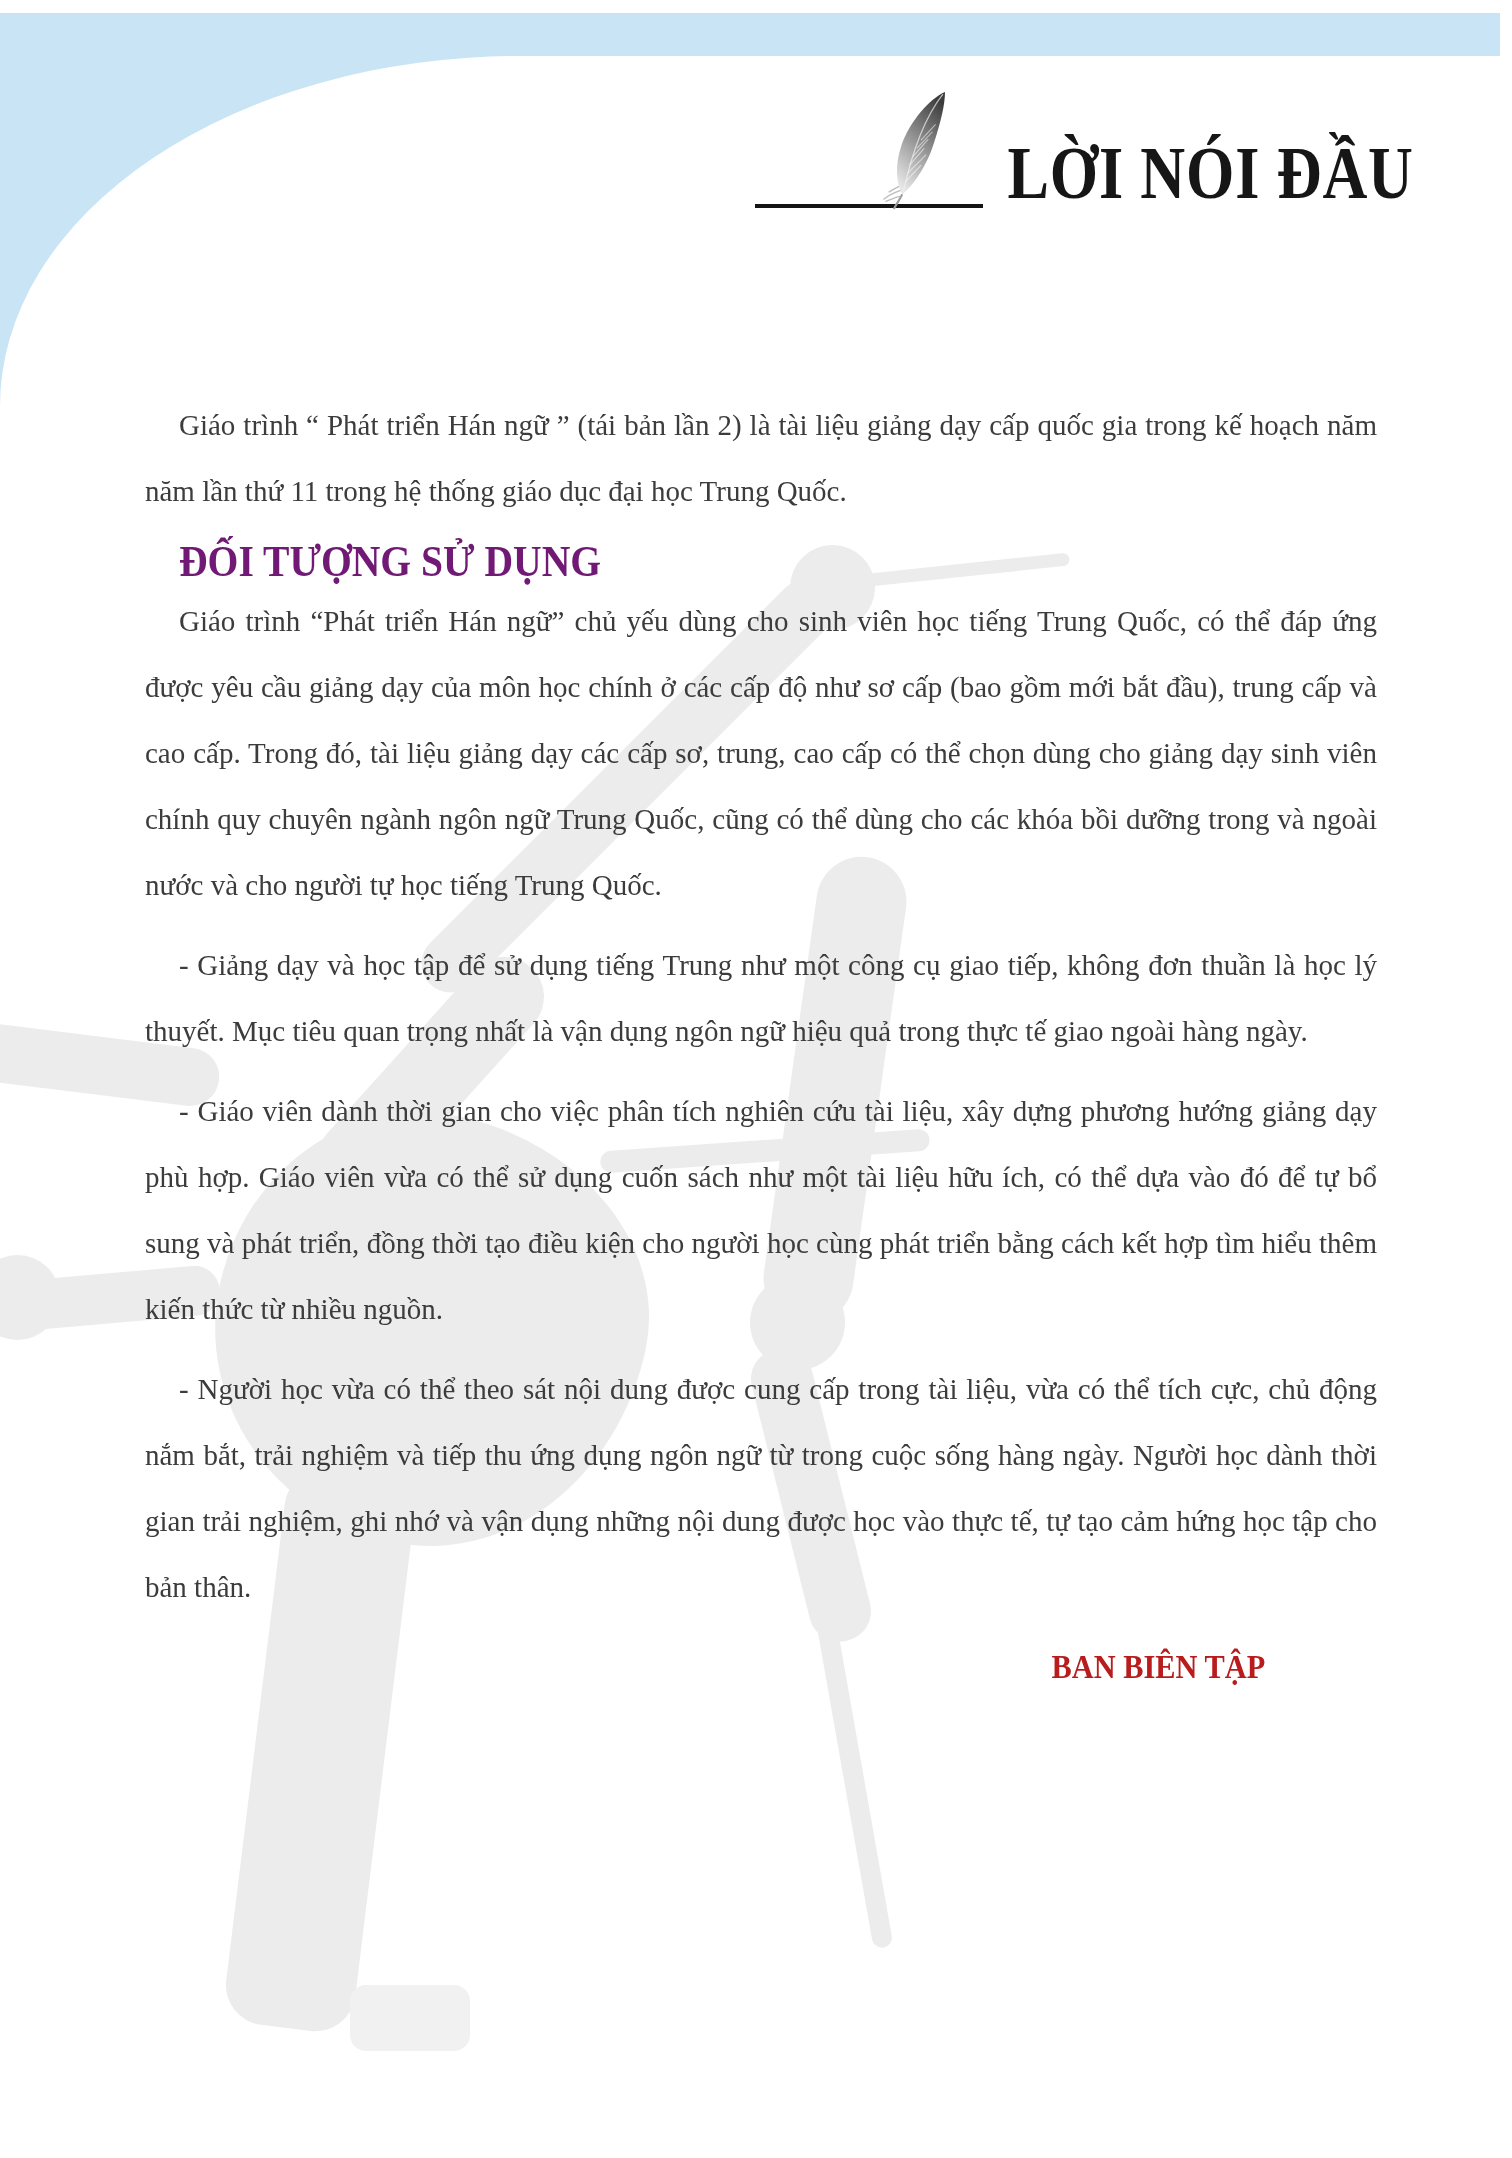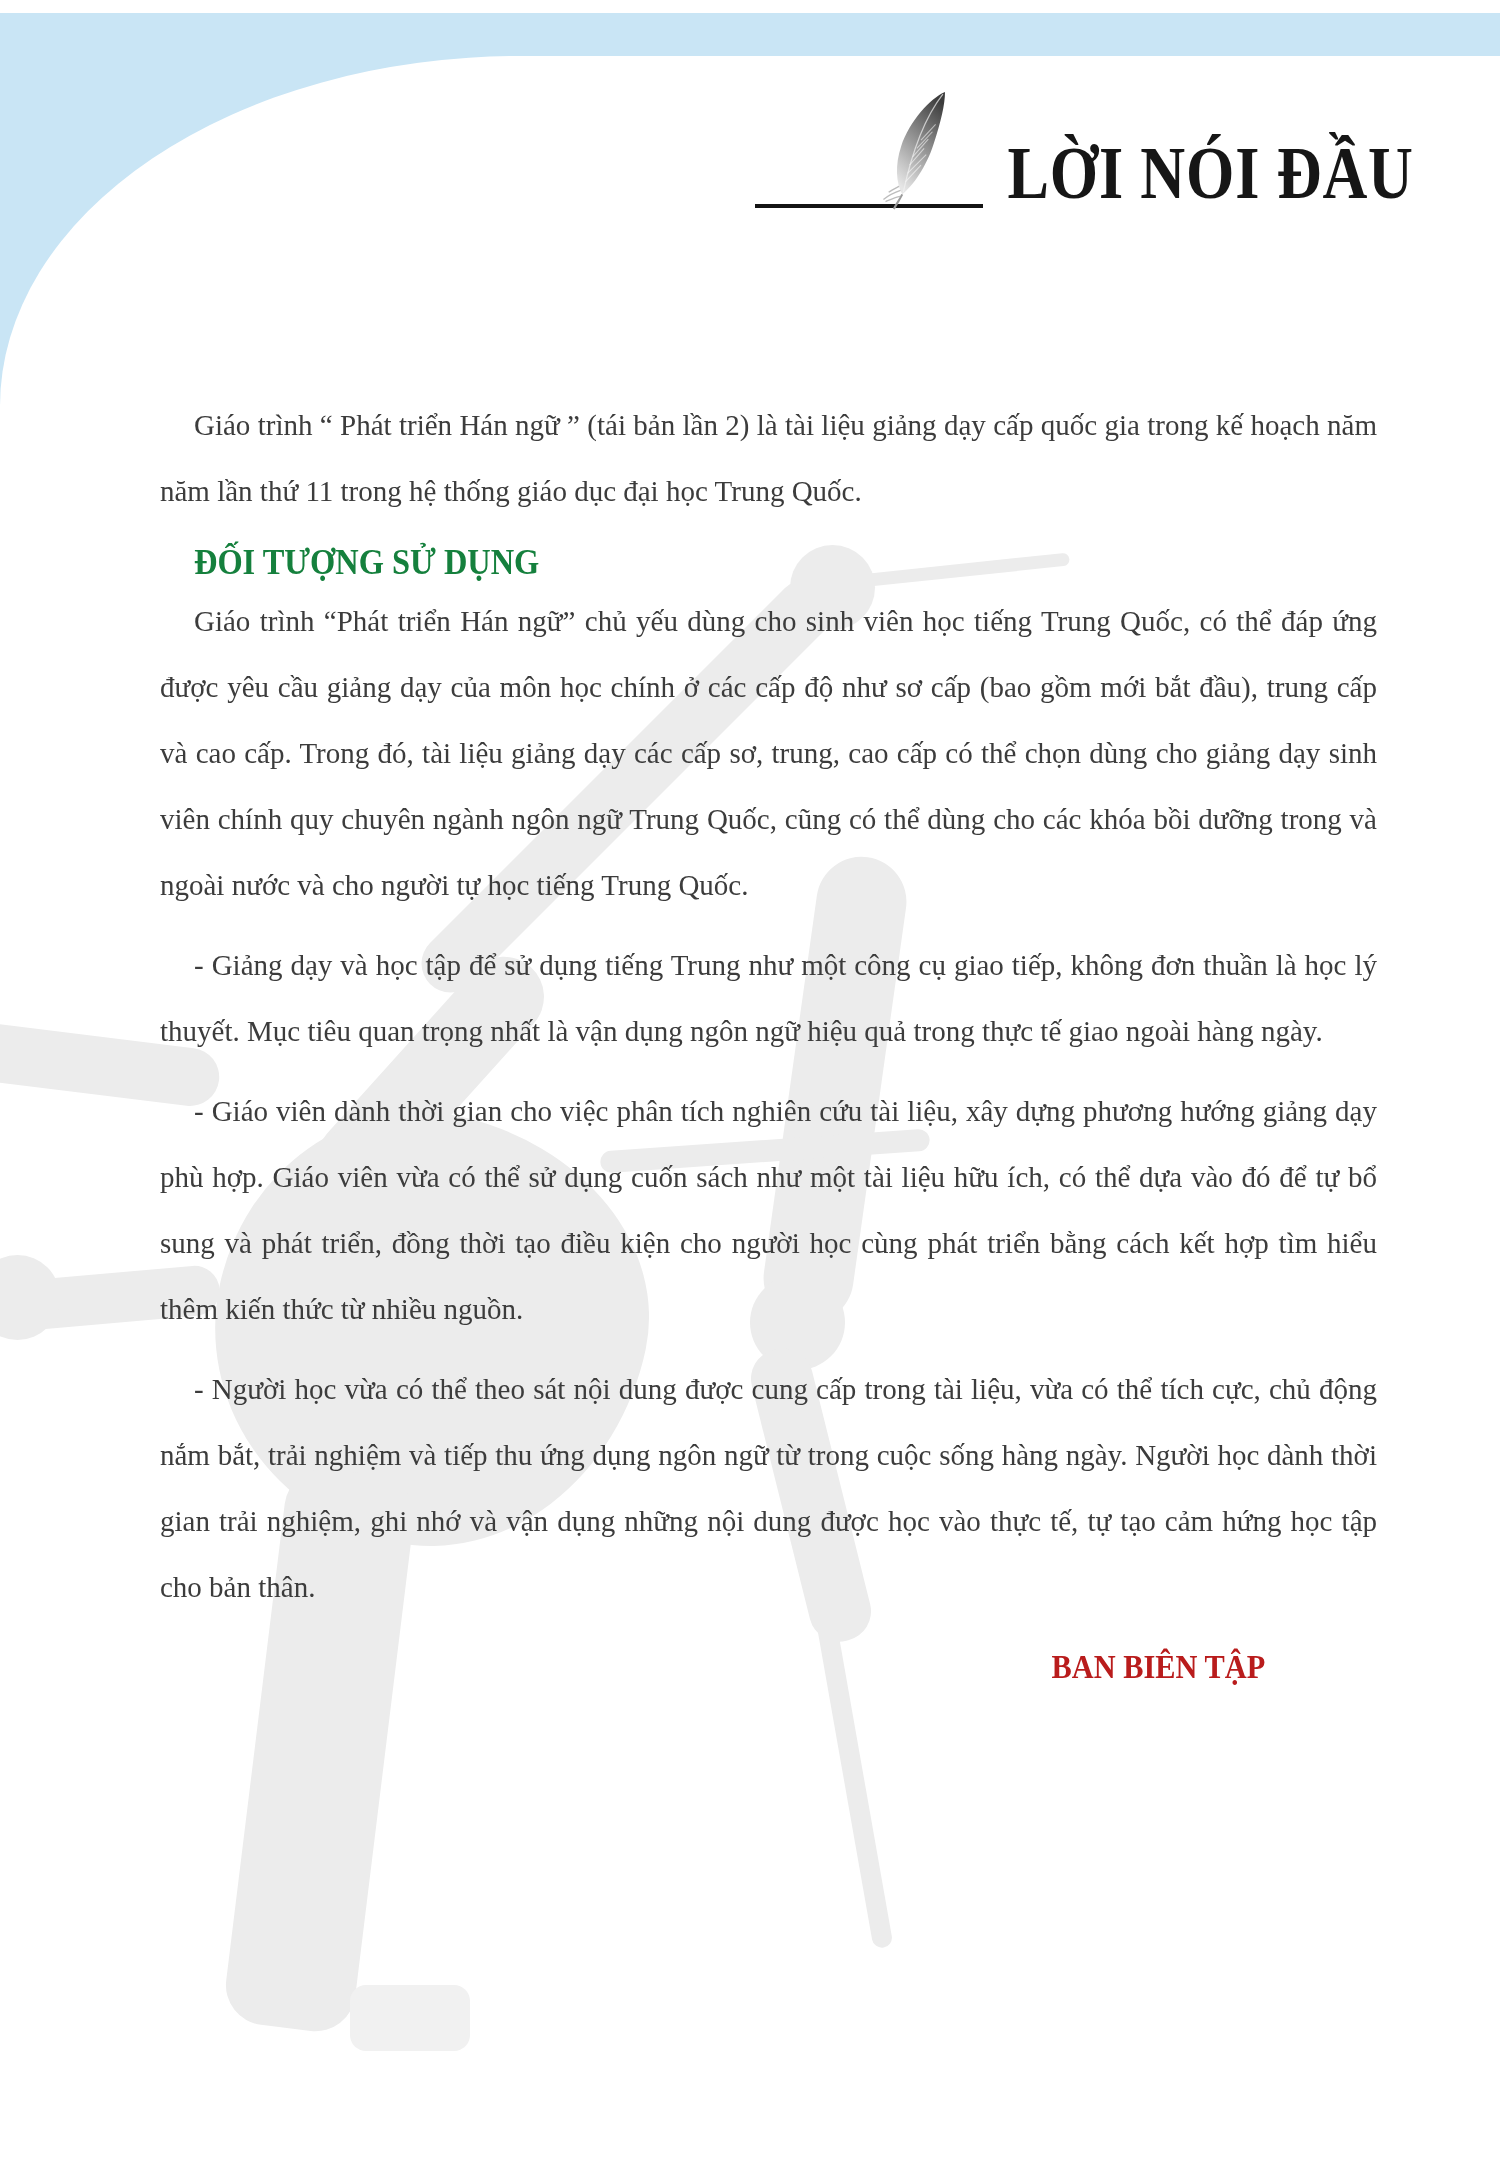--- a/index.html
+++ b/index.html
@@ -59,28 +59,28 @@
     position:absolute;left:862px;top:90px;width:118px;height:120px;
   }
   .page-title{
     position:absolute;top:136px;right:98px;margin:0;
     font-size:74px;line-height:1.0;font-weight:700;color:#161616;
     letter-spacing:1px;white-space:nowrap;
     transform:scaleX(0.84);transform-origin:100% 50%;
   }
   
   .content{
-    position:absolute;left:160px;right:135px;top:392px;
+    position:absolute;left:145px;right:135px;top:392px;
     color:#3c3c3c;font-size:29px;line-height:66px;
     text-align:justify;
   }
   .content p{margin:0 0 14px 0;text-indent:34px;}
   .content h2{
     margin:4px 0 2px 0;padding-left:34px;
-    font-size:36px;line-height:48px;font-weight:700;color:#15803d;
+    font-size:44px;line-height:48px;font-weight:700;color:#701a75;
     text-align:left;white-space:nowrap;
   }
   .content h2 span{display:inline-block;transform:scaleX(0.9);transform-origin:left center;}
   .signature{
     margin:30px 0 0 0;text-align:right;padding-right:112px;
     font-size:33px;font-weight:700;color:#b91c1c;text-indent:0;
   }
   .signature span{display:inline-block;transform:scaleX(0.92);transform-origin:right center;}
 </style>
 </head>

